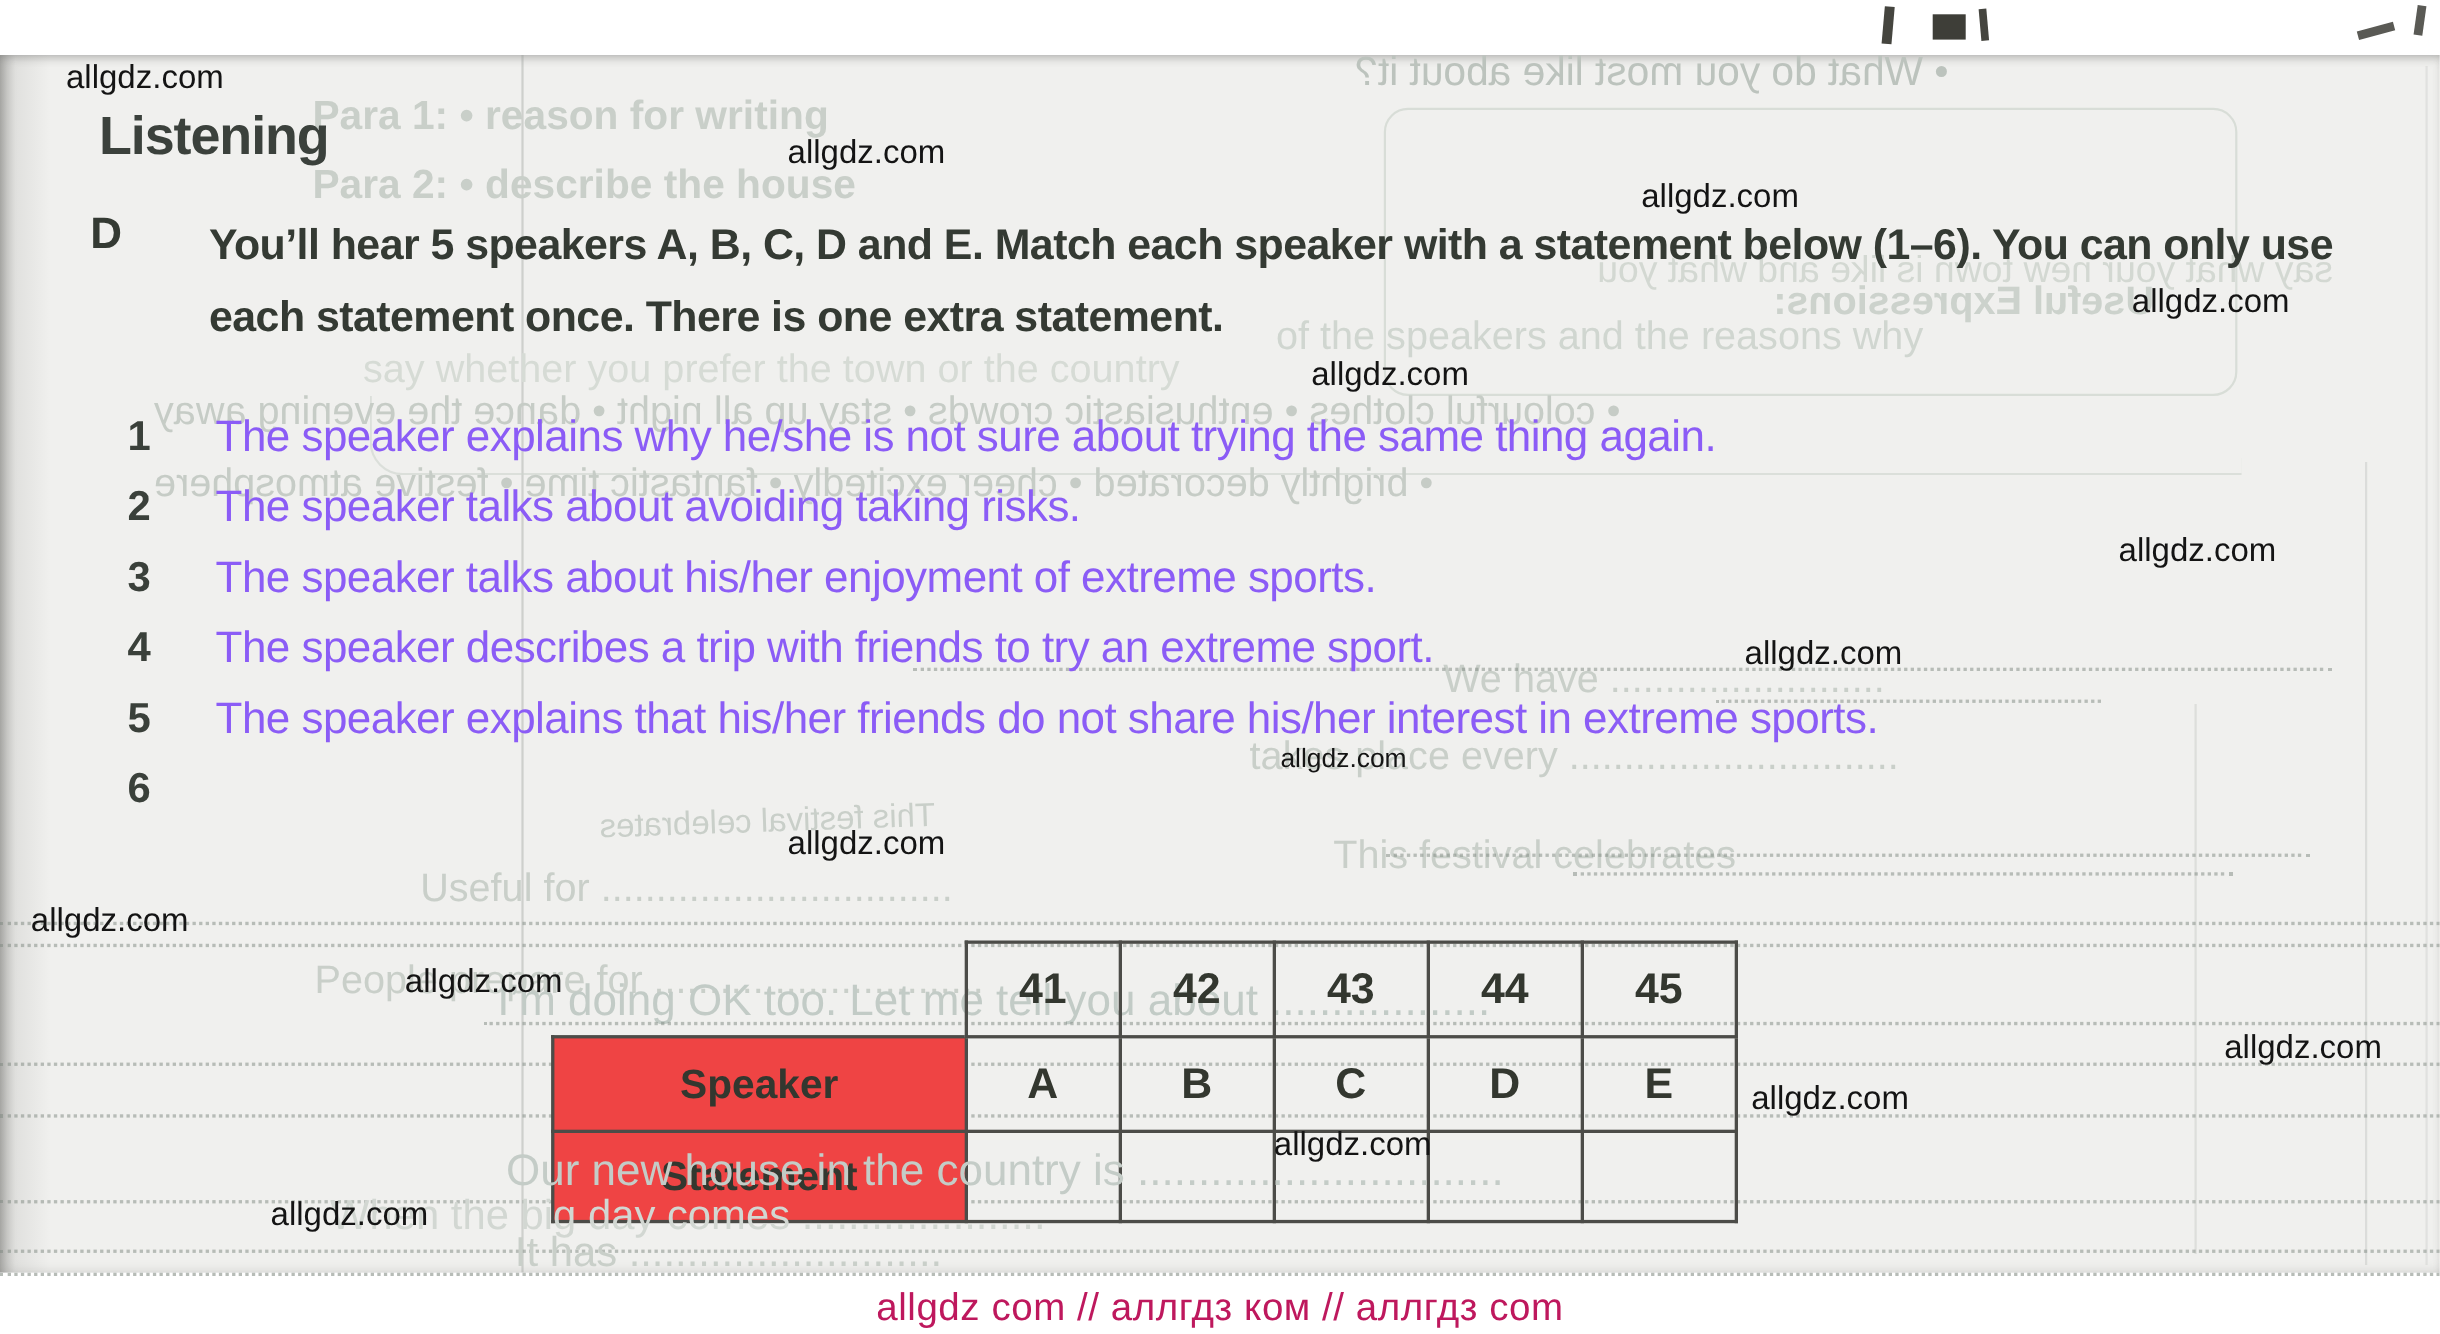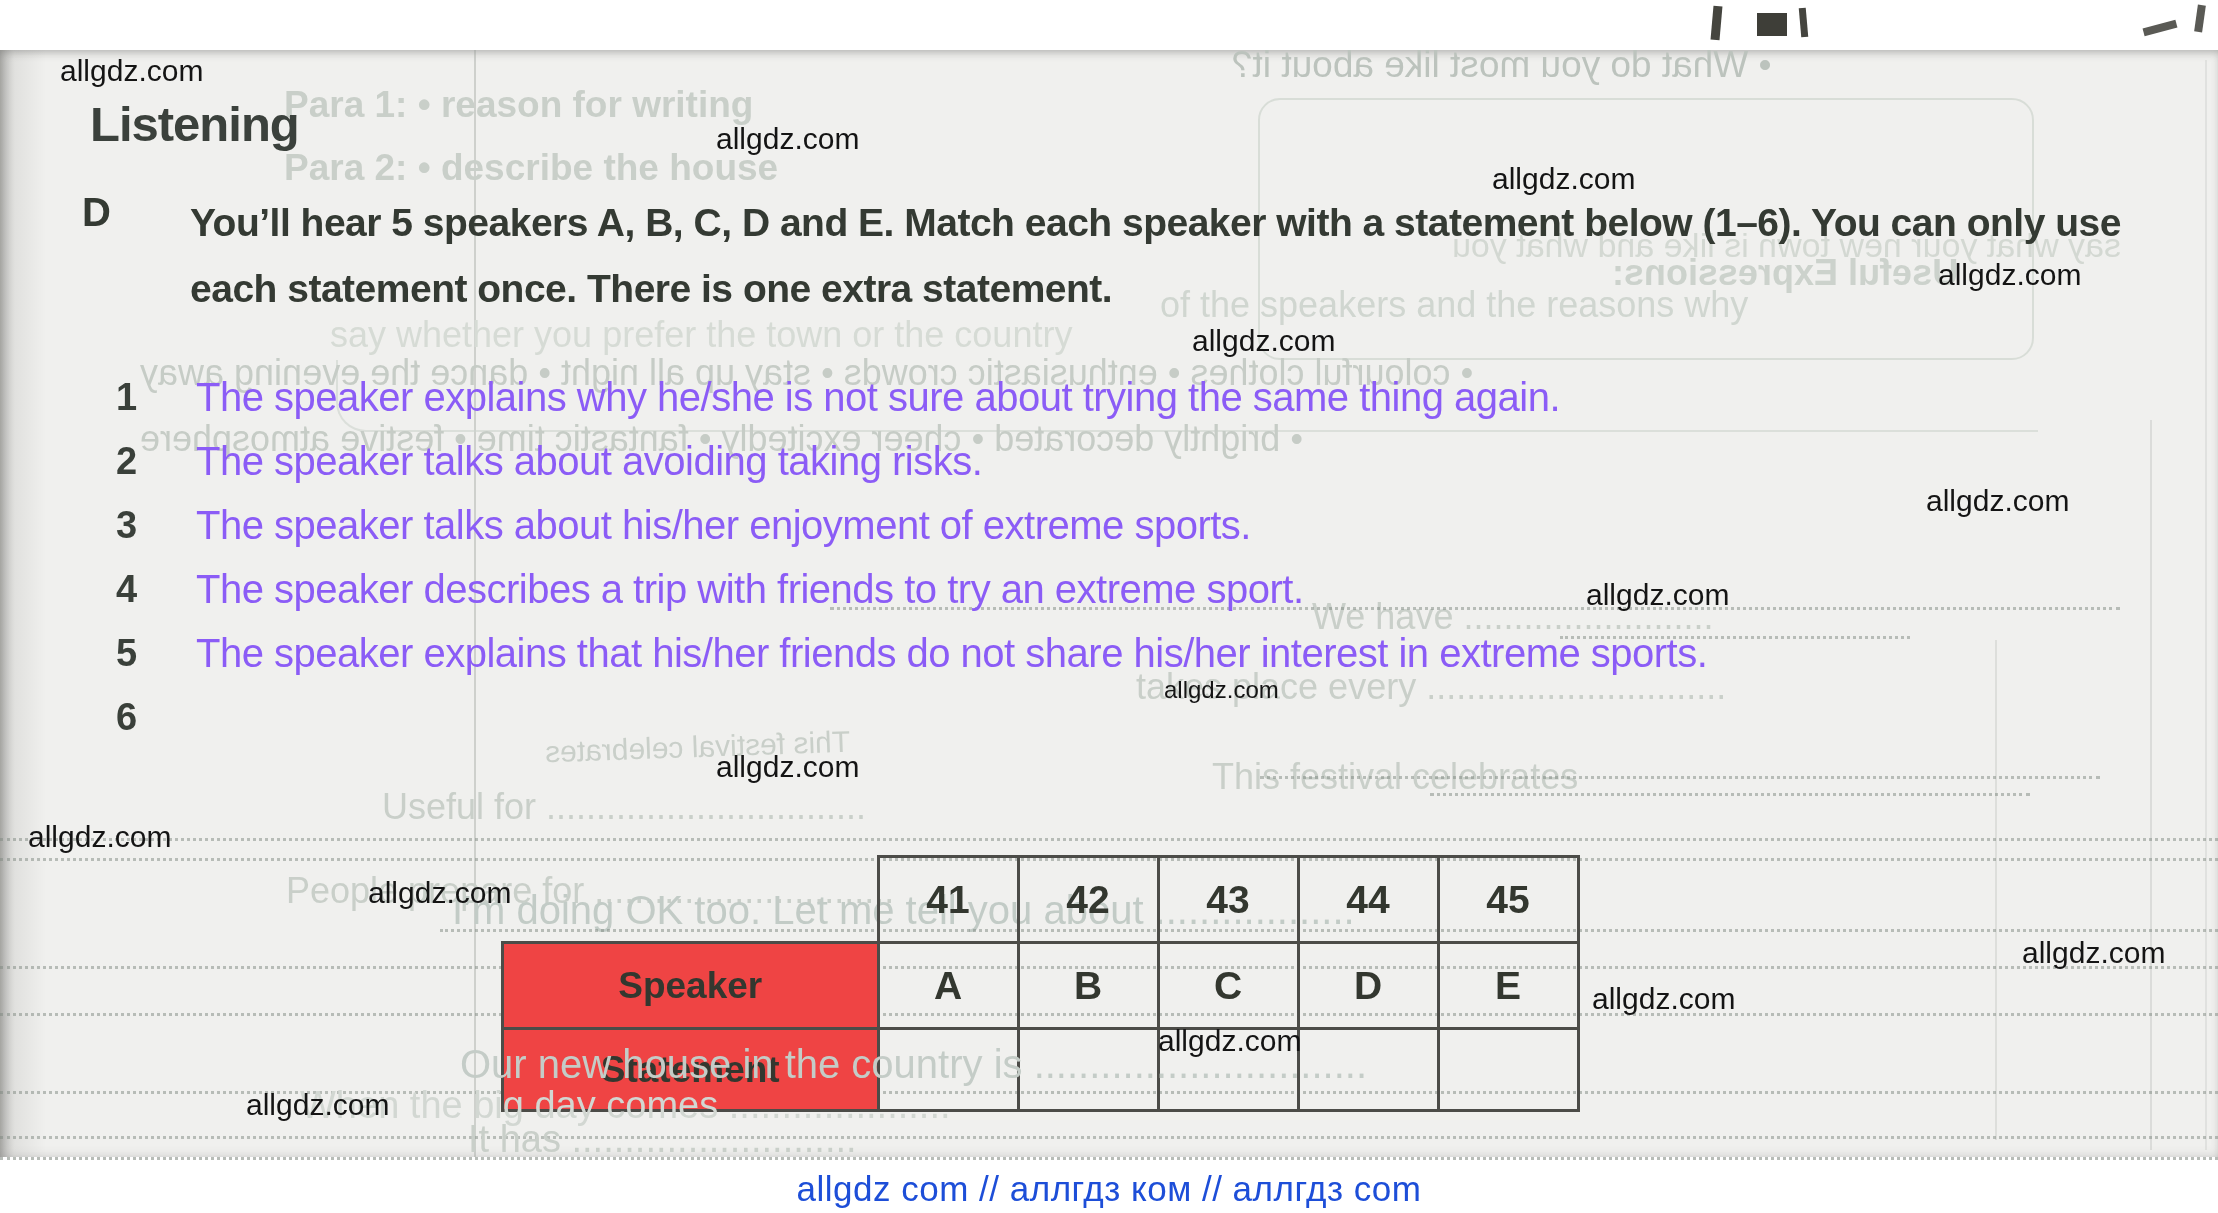--- a/index.html
+++ b/index.html
@@ -172,16 +172,16 @@
 
   <div class="abs" id="topstrip">
     <div class="abs artifact" style="left:1712px;top:6px;width:9px;height:34px;background:#45453f;transform:rotate(5deg);"></div>
     <div class="abs artifact" style="left:1757px;top:13px;width:30px;height:23px;background:#3e3e38;"></div>
     <div class="abs artifact" style="left:1800px;top:8px;width:7px;height:29px;background:#45453f;transform:rotate(-5deg);"></div>
     <div class="abs artifact" style="left:2143px;top:24px;width:34px;height:8px;background:#5a5a55;transform:rotate(-15deg);"></div>
     <div class="abs artifact" style="left:2196px;top:5px;width:8px;height:27px;background:#5a5a55;transform:rotate(8deg);"></div>
   </div>
 
   <div class="abs" id="bottomstrip">
-    <div id="footer" style="color: #1d4ed8;">allgdz com  //  аллгдз ком  //  аллгдз com</div>
+    <div id="footer" style="color: #be185d;">allgdz com  //  аллгдз ком  //  аллгдз com</div>
   </div>
 
 </div>
 
 </body></html>

